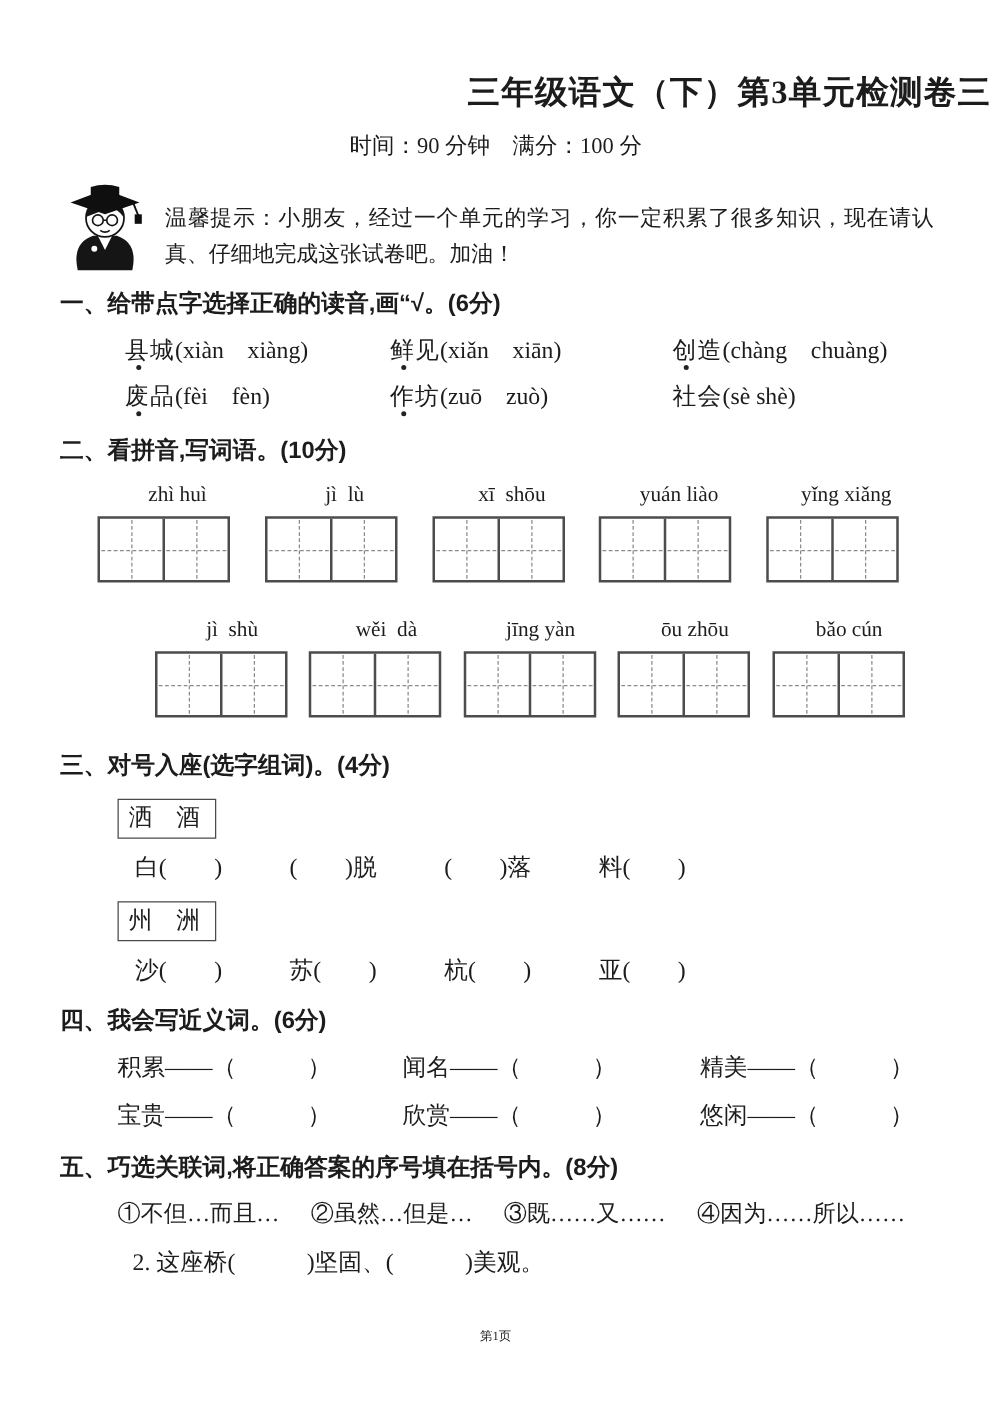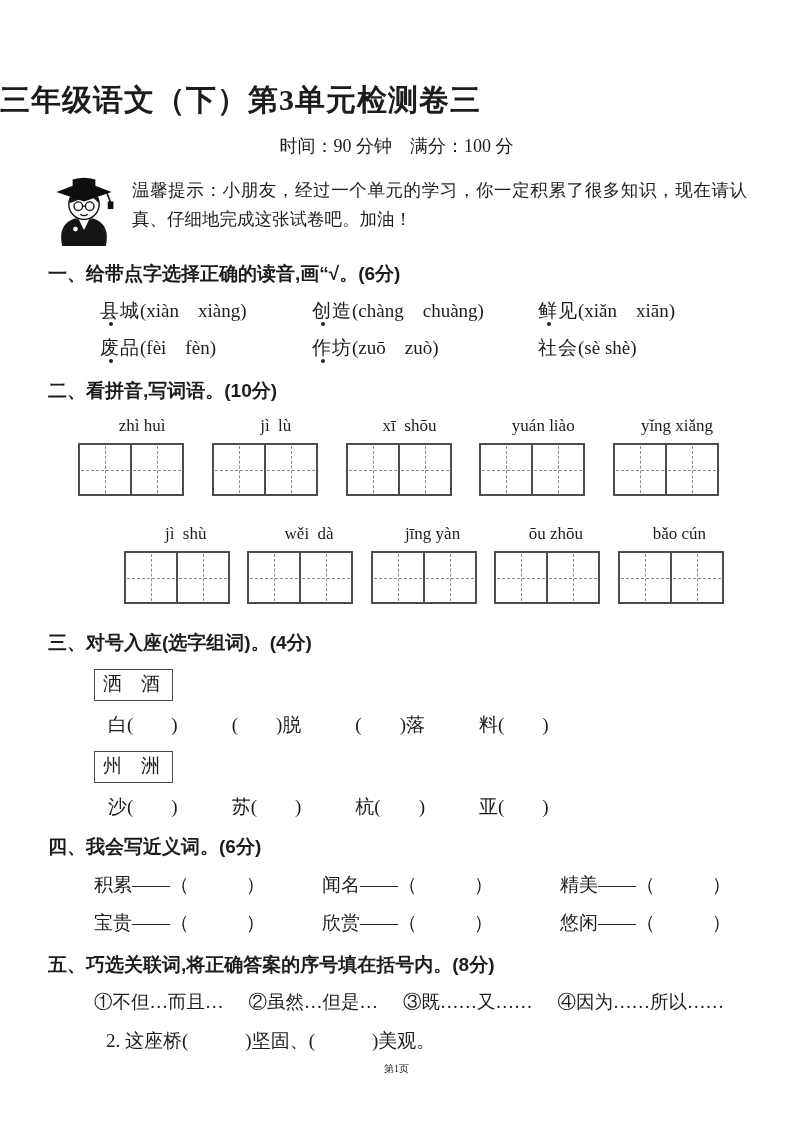--- a/index.html
+++ b/index.html
@@ -1,25 +1,25 @@
 <!DOCTYPE html>
 <html><head>
 <meta charset="utf-8">
 <style>
   html,body{margin:0;padding:0;background:#ffffff;}
   body{width:793px;height:1122px;overflow:hidden;
        font-family:"Liberation Serif","DejaVu Serif",serif;color:#1c1c1c;}
   .page{position:relative;width:793px;height:1122px;background:#fff;}
 
-  .title{margin:0;padding-top:80px;text-align:left;
-         font-size:30px;font-weight:bold;letter-spacing:1px;
+  .title{margin:0;padding-top:56px;text-align:right;
+         font-size:26px;font-weight:bold;letter-spacing:1px;
          font-family:"Liberation Serif","DejaVu Serif",serif;}
   .meta{margin-top:13px;text-align:center;font-size:18px;}
 
-  .tip{display:flex;align-items:flex-start;margin:14px 46px 0 46px;gap:10px;}
+  .tip{display:flex;align-items:flex-end;margin:14px 46px 0 46px;gap:10px;}
   .tip-icon{width:76px;height:76px;flex:none;}
   .tip-text{margin:4px 0 0 0;font-size:17.5px;line-height:29px;text-align:justify;}
 
   .qh{margin:0;font-family:"Liberation Sans","DejaVu Sans",sans-serif;
       font-weight:bold;font-size:19px;line-height:26px;}
   .qh{margin-left:48px;}
   .mt-q1{margin-top:13px;}
   .mt-q2{margin-top:17px;}
   .mt-q3{margin-top:26px;}
   .mt-q4{margin-top:14px;}
@@ -82,22 +82,22 @@
       <line x1="64" y1="22" x2="68" y2="32" stroke="#0f0f0f" stroke-width="1.6"></line>
       <rect x="65" y="31" width="6" height="8" fill="#0f0f0f"></rect>
       <circle cx="31" cy="60" r="2.5" fill="#ffffff"></circle>
     </svg>
     <p class="tip-text">温馨提示：小朋友，经过一个单元的学习，你一定积累了很多知识，现在请认真、仔细地完成这张试卷吧。加油！</p>
   </div>
 
   <h2 class="qh mt-q1">一、给带点字选择正确的读音,画“√。(6分)</h2>
   <div class="q1-row">
     <span><span class="zh dot-under">县</span><span class="zh">城</span><span class="py">(xiàn　xiàng)</span></span>
+    <span><span class="zh dot-under">鲜</span><span class="zh">见</span><span class="py">(xiǎn　xiān)</span></span>
     <span><span class="zh dot-under">创</span><span class="zh">造</span><span class="py">(chàng　chuàng)</span></span>
-    <span><span class="zh dot-under">鲜</span><span class="zh">见</span><span class="py">(xiǎn　xiān)</span></span>
   </div>
   <div class="q1-row">
     <span><span class="zh dot-under">废</span><span class="zh">品</span><span class="py">(fèi　fèn)</span></span>
     <span><span class="zh dot-under">作</span><span class="zh">坊</span><span class="py">(zuō　zuò)</span></span>
     <span><span class="zh">社</span><span class="zh">会</span><span class="py">(sè shè)</span></span>
   </div>
 
   <h2 class="qh mt-q2">二、看拼音,写词语。(10分)</h2>
   <div class="py-row">
     <div class="py-col">

